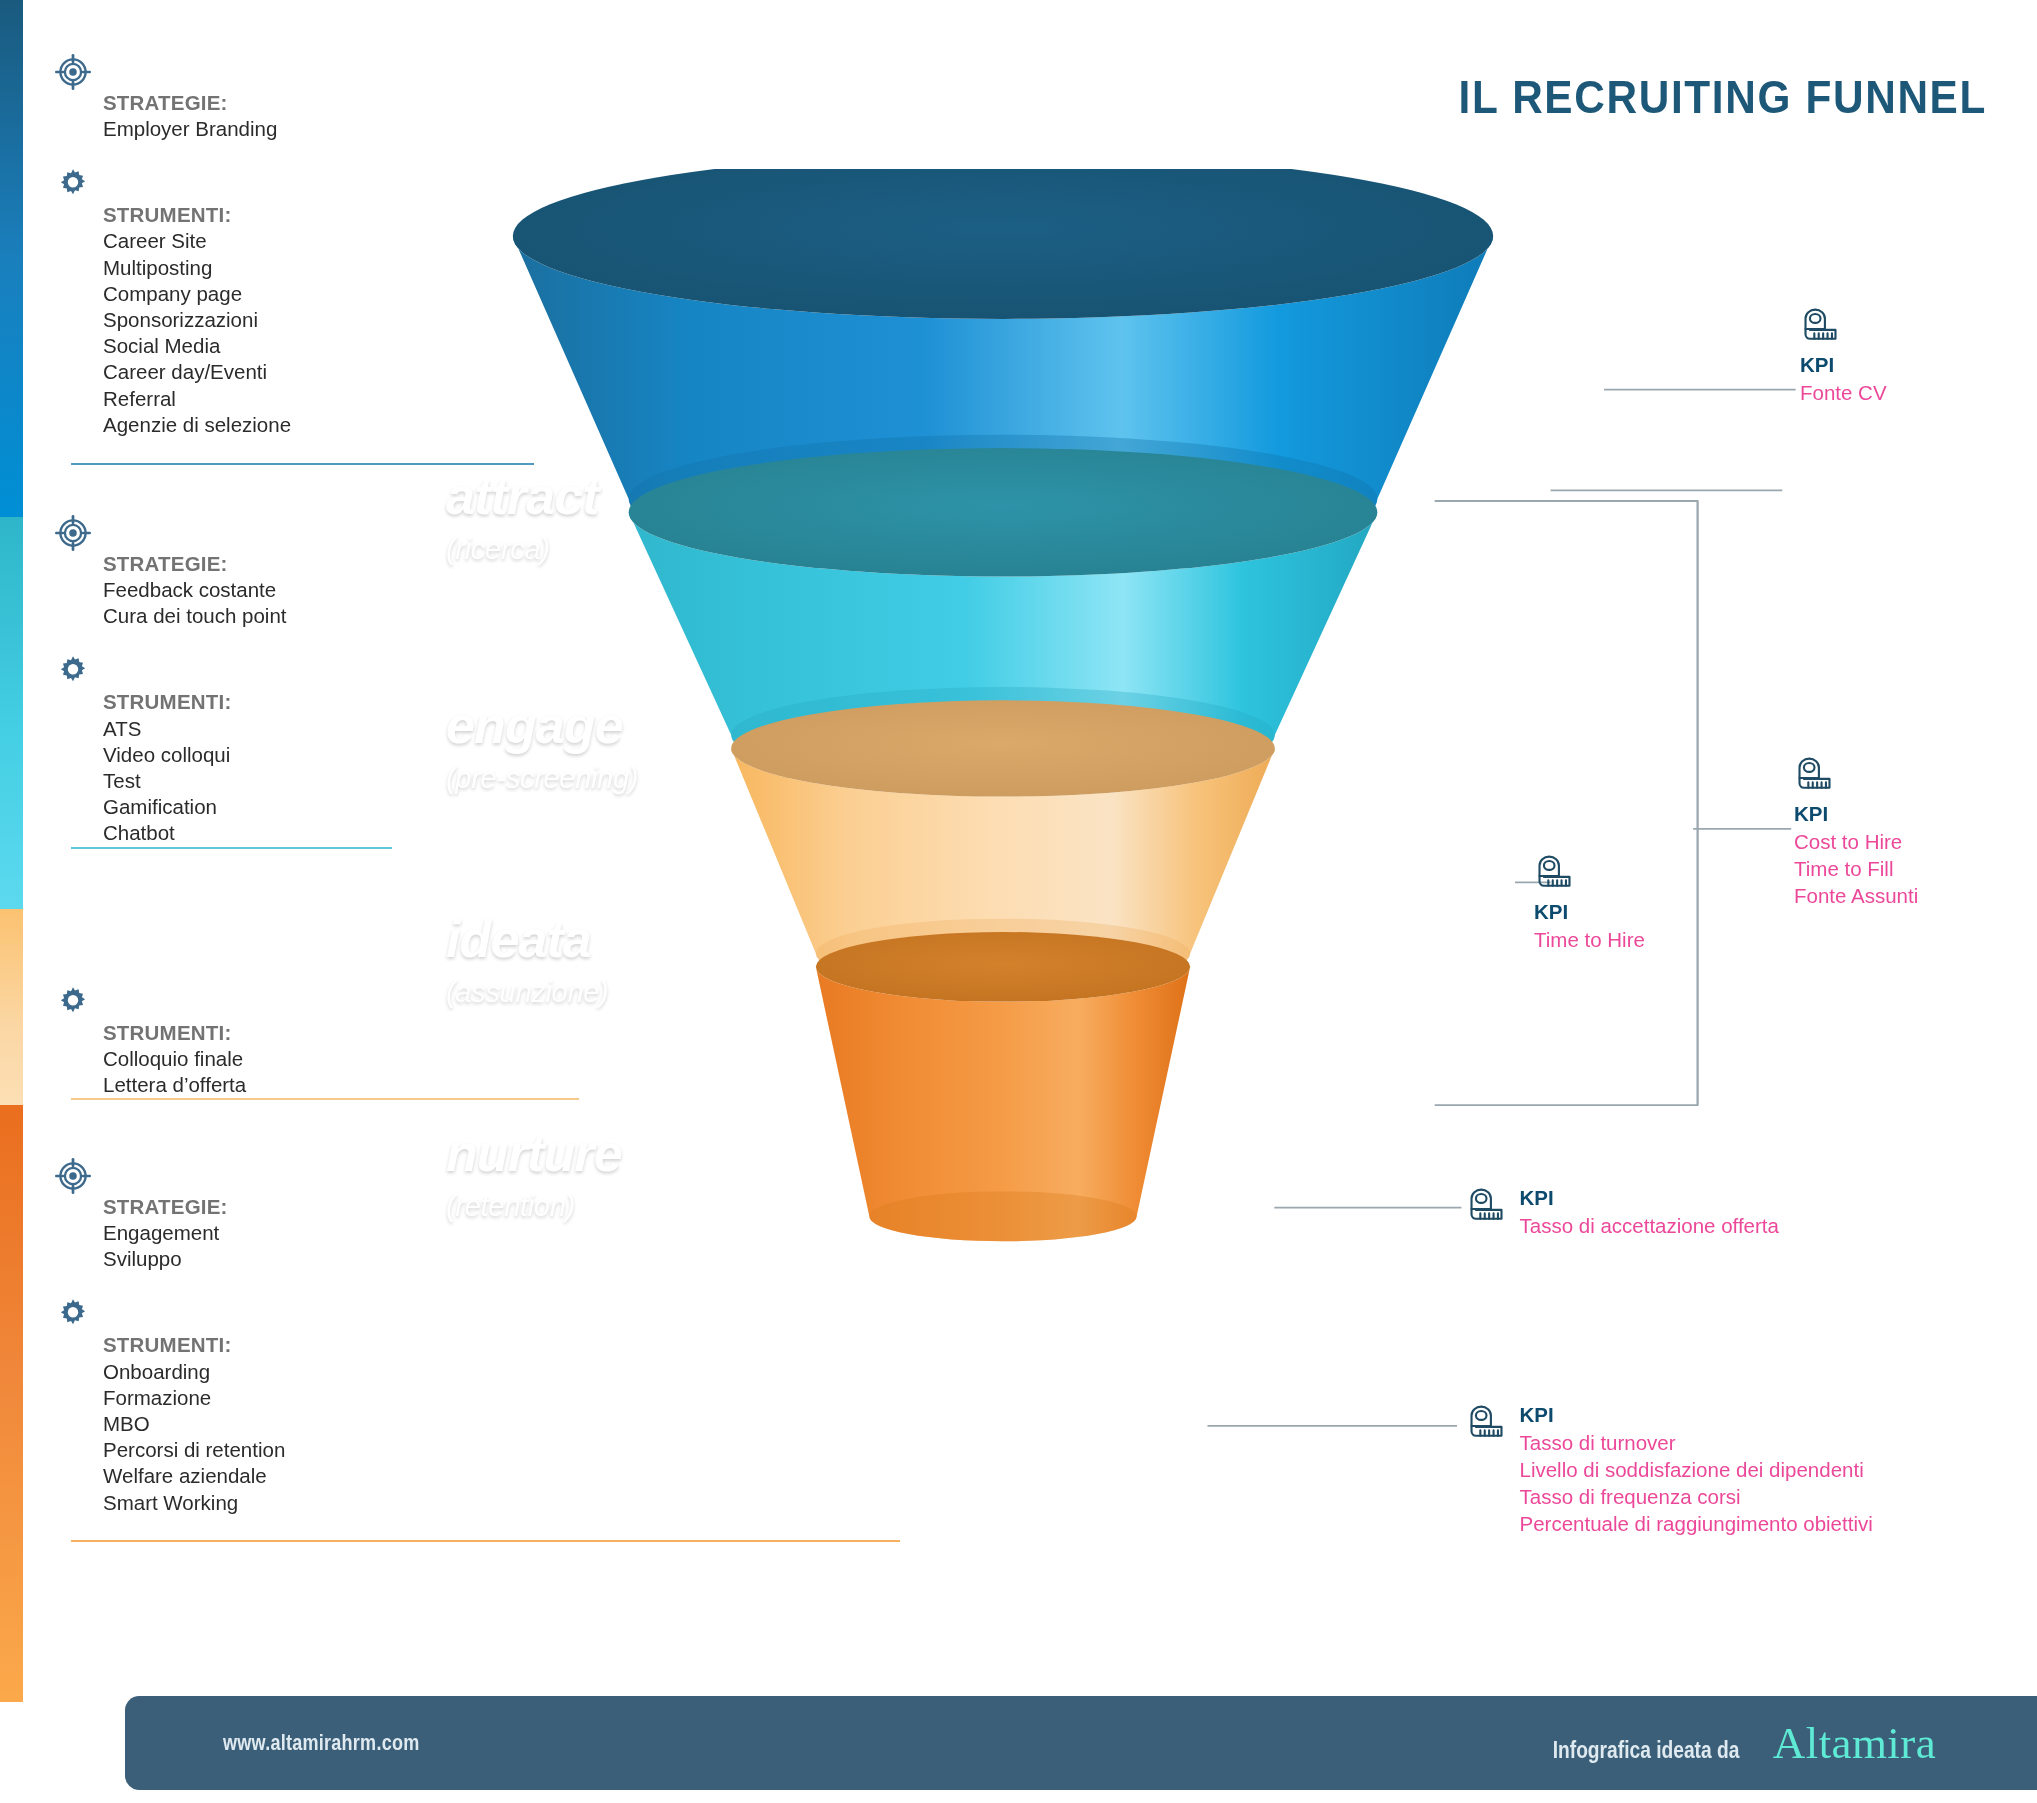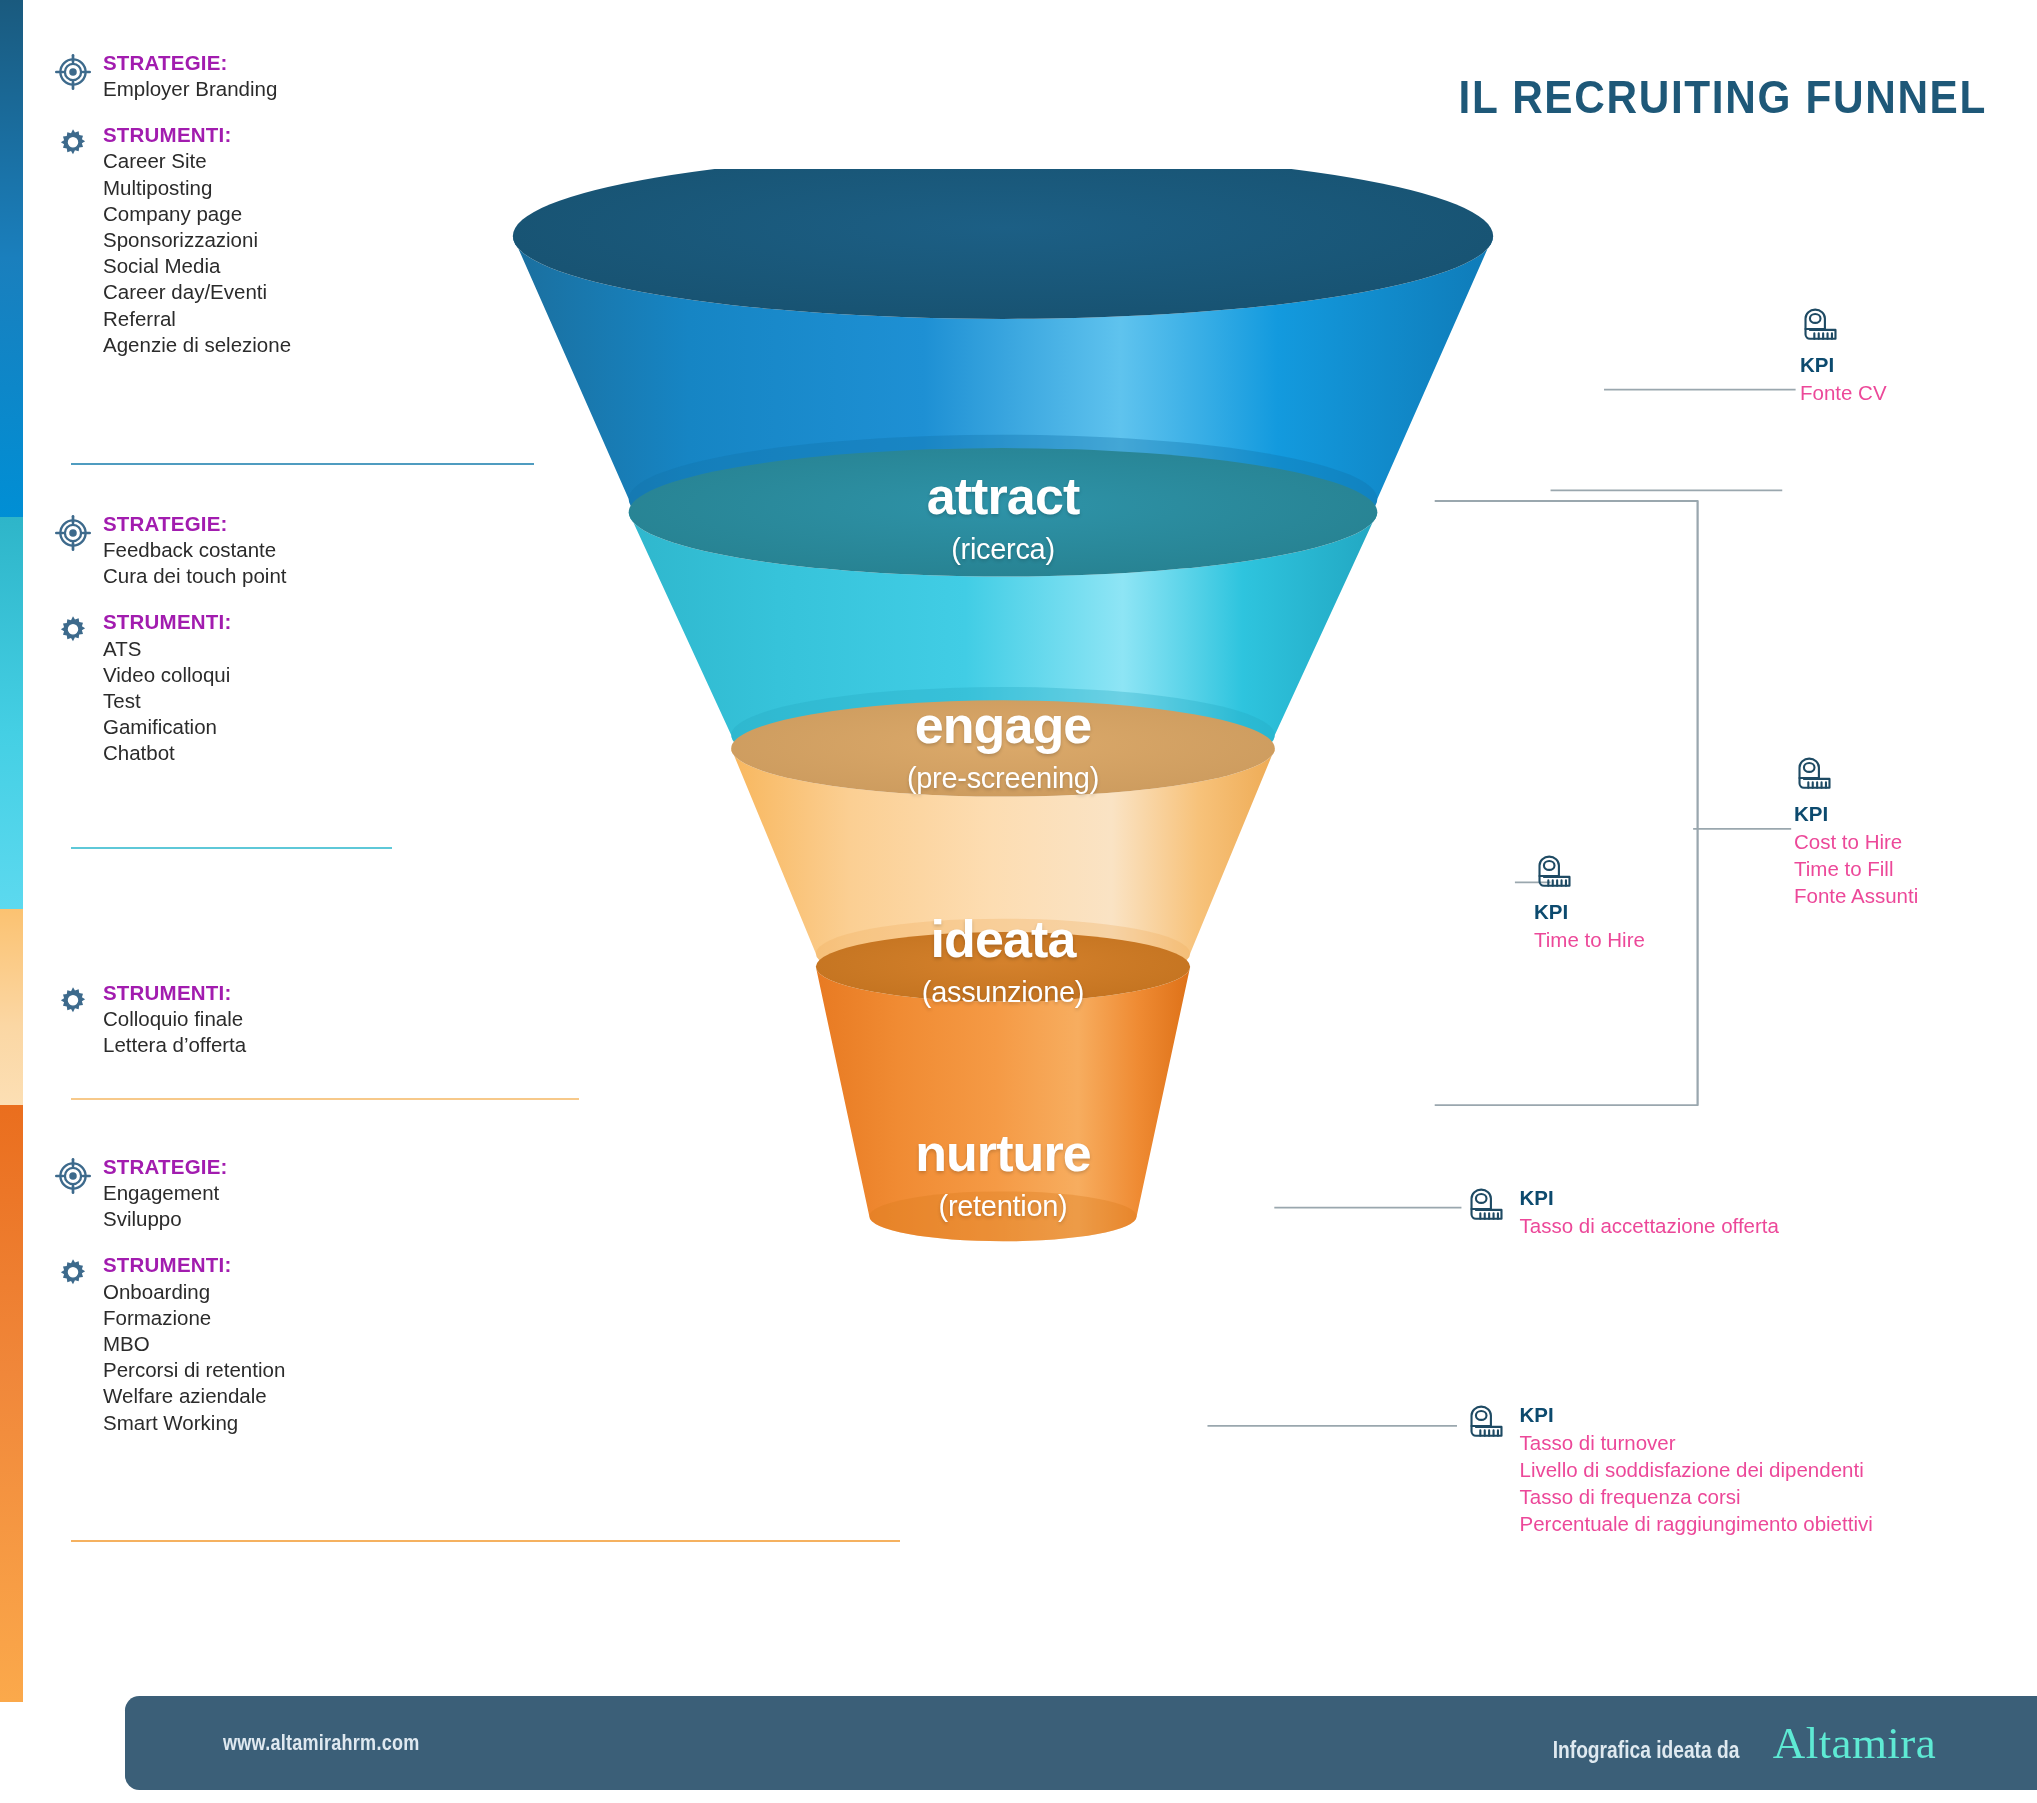--- a/index.html
+++ b/index.html
@@ -18,45 +18,45 @@
   .rail-engage  { top: 517px; height: 392px; background: linear-gradient(180deg,#2eb5c9 0%,#44cfe4 55%,#5cd9ef 100%); }
   .rail-convert { top: 909px; height: 196px; background: linear-gradient(180deg,#fbc271 0%,#fbd7a4 60%,#fcdfb4 100%); }
   .rail-nurture { top: 1105px; height: 597px; background: linear-gradient(180deg,#ea6e1e 0%,#f0873a 45%,#fba94b 100%); }
 
   
   .side-block { position: absolute; left: 55px; width: 463px; }
   .side-row { display: flex; align-items: flex-start; margin-bottom: 7.1px; }
   .side-icon { width: 48px; min-width: 48px; padding-top: 3.6px; }
   .side-body { flex: 1; }
   .side-head {
-    font-size: 20.5px; font-weight: bold; color: #a21caf;
-    letter-spacing: 0.2px; line-height: 1.28; white-space: nowrap;
+    font-size: 20.5px; font-weight: bold; color: #737373;
+    letter-spacing: 0.2px; line-height: 1.28; white-space: nowrap; margin-top: 40px;
   }
   .side-item {
     font-size: 20.5px; color: #2b2b2b; line-height: 1.28; white-space: nowrap;
   }
   .side-divider { position: absolute; left: 71px; height: 1.8px; }
 
   
   #page-title {
     position: absolute; left: 1185px; top: 70px; width: 802px;
     text-align: right;
     font-size: 46px; font-weight: bold; color: #1e5878;
     letter-spacing: 1.8px; font-stretch: condensed;
     transform: scaleX(0.92); transform-origin: right center;
   }
 
   
   #funnel { position: absolute; left: 446px; top: 169px; width: 1114px; height: 1453px; }
   #funnel svg { display:block; }
 
   .fn-label {
-    position: absolute; text-align: center; color: #ffffff;
+    position: absolute; text-align: left; color: #ffffff;
     text-shadow: 0 1.8px 3.6px rgba(0,0,0,.18);
-    pointer-events: none; width: 100%;
+    pointer-events: none; width: 100%; font-style: italic;
   }
   .fn-main { font-size: 52px; font-weight: bold; letter-spacing: -0.9px; line-height: 1; }
   .fn-sub  { font-size: 29px; font-weight: normal; margin-top: 10.7px; letter-spacing: -0.3px; }
 
   
   .kpi-block { position: absolute; }
   .kpi-title { font-size: 20.5px; font-weight: bold; color: #0c4a6e; line-height: 1.3; }
   .kpi-item  { font-size: 20.5px; color: #ec4899; line-height: 1.32; white-space: nowrap; }
   .kpi-inline { display: flex; align-items: flex-start; }
   .kpi-inline .kpi-ico { margin-right: 12.5px; padding-top: 1.8px; }

